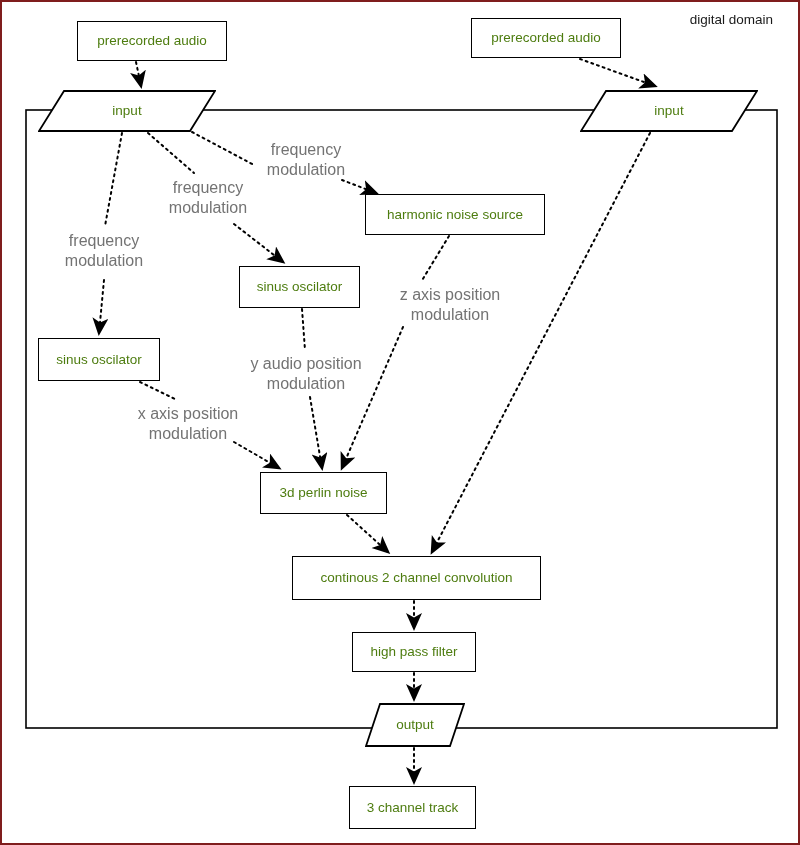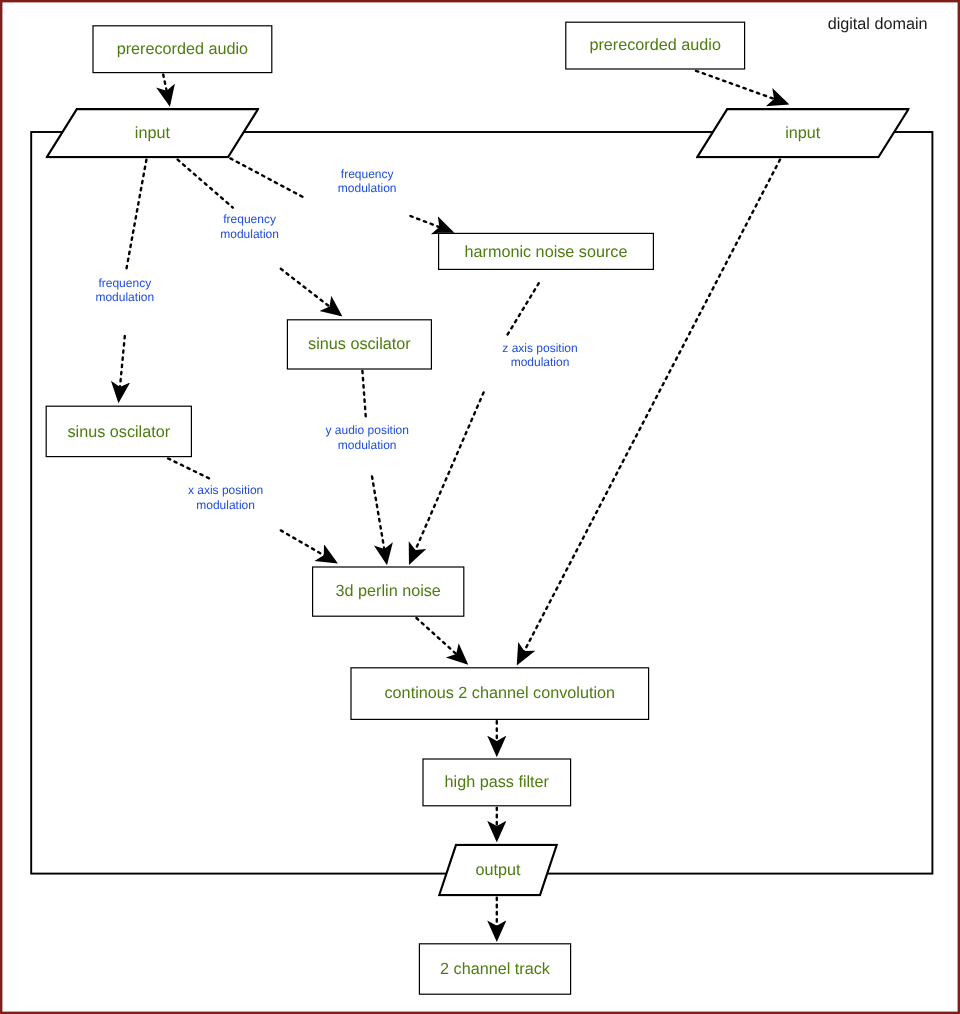--- a/index.html
+++ b/index.html
@@ -50,22 +50,22 @@
     position: absolute;
     left: 0; top: 0;
     width: 100%; height: 100%;
   }
   .para-label {
     position: relative;
     z-index: 2;
   }
   .edge-label {
     position: absolute;
-    font-size: 10px;
-    color: #1d4ed8;
+    font-size: 16px;
+    color: #737373;
     text-align: center;
     line-height: 1.22;
     background: transparent;
     z-index: 4;
     white-space: pre-line;
   }
   .domain-label {
     position: absolute;
     font-size: 13.5px;
     color: #1a1a1a;
@@ -136,21 +136,21 @@
     <span class="para-label">input</span>
   </div>
 
   <div class="node para" style="left:578px; top:88px; width:178px; height:42px;">
     <svg class="para-shape" viewBox="0 0 178 42" preserveAspectRatio="none">
       <polygon points="26,1 177,1 152,41 1,41" fill="#ffffff" stroke="#000000" stroke-width="1.8"></polygon>
     </svg>
     <span class="para-label">input</span>
   </div>
 
-  <div class="node rect" style="left:363px; top:192px; width:180px; height:31px;">
+  <div class="node rect" style="left:363px; top:192px; width:180px; height:41px;">
     <span>harmonic noise source</span>
   </div>
 
   <div class="node rect" style="left:237px; top:264px; width:121px; height:42px;">
     <span>sinus oscilator</span>
   </div>
 
   <div class="node rect" style="left:36px; top:336px; width:122px; height:43px;">
     <span>sinus oscilator</span>
   </div>
@@ -168,21 +168,21 @@
   </div>
 
   <div class="node para" style="left:363px; top:701px; width:100px; height:44px;">
     <svg class="para-shape" viewBox="0 0 100 44" preserveAspectRatio="none">
       <polygon points="15,1 99,1 85,43 1,43" fill="#ffffff" stroke="#000000" stroke-width="1.8"></polygon>
     </svg>
     <span class="para-label">output</span>
   </div>
 
   <div class="node rect" style="left:347px; top:784px; width:127px; height:43px;">
-    <span>2 channel track</span>
+    <span>3 channel track</span>
   </div>
 
   <div class="edge-label" style="left:238px; top:138px; width:132px;">frequency
 modulation</div>
 
   <div class="edge-label" style="left:140px; top:176px; width:132px;">frequency
 modulation</div>
 
   <div class="edge-label" style="left:36px; top:229px; width:132px;">frequency
 modulation</div>

